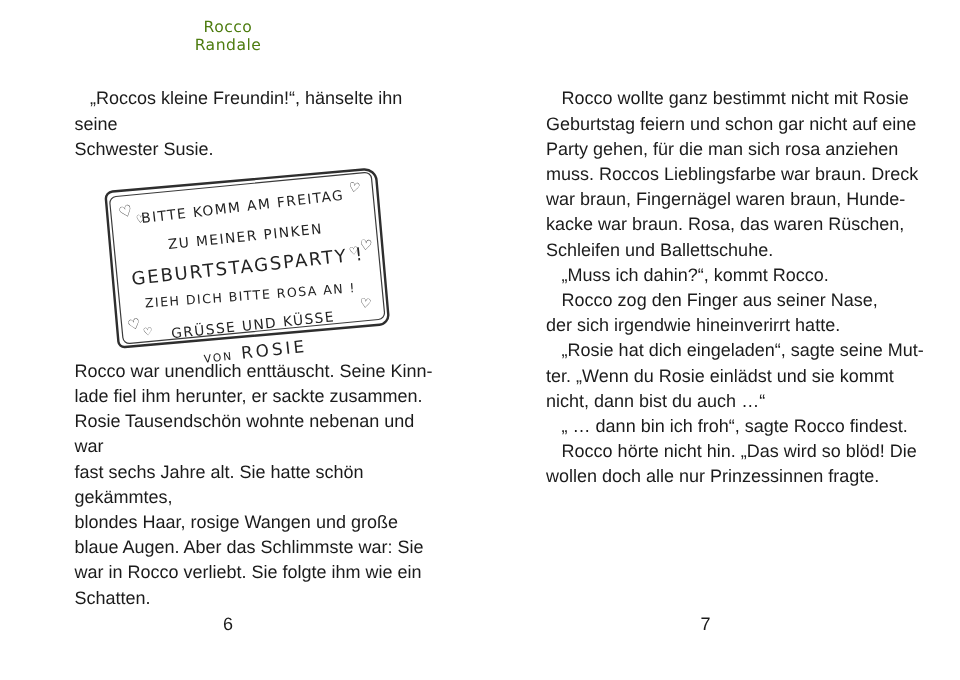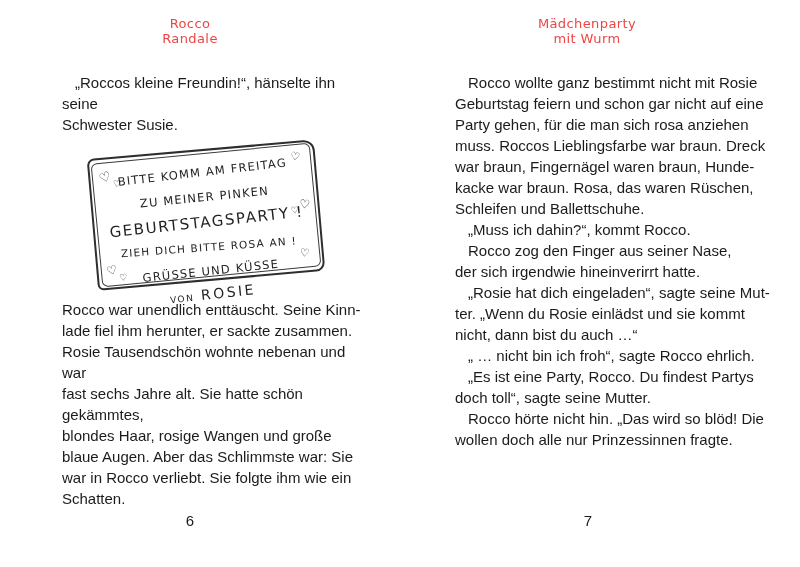--- a/index.html
+++ b/index.html
@@ -14,21 +14,21 @@
   .spread { position: absolute; inset: 0; }
 
   .running-head {
     position: absolute;
     top: 16px;
     font-size: 13px;
     line-height: 15px;
     letter-spacing: 0.4px;
     text-align: center;
     white-space: pre-line;
-    color: #ef4444;
+    color: #4d7c0f;
     font-family: "DejaVu Sans", sans-serif;
   }
   .left-head  { left: 130px; width: 120px; }
   .right-head { left: 521px; width: 132px; }
 
   .page-col {
     position: absolute;
     top: 72px;
     font-size: 15px;
     line-height: 21px;
@@ -102,22 +102,20 @@
   .left-num  { left: 178px; }
   .right-num { left: 576px; }
 </style>
 </head>
 <body>
 
 <div class="spread">
 
   <header class="running-head left-head">Rocco
 Randale</header>
-  <header class="running-head right-head">Mädchenparty
-mit Wurm</header>
 
   <section class="page-col left-col">
     <p class="para indent">„Roccos kleine Freundin!“, hänselte ihn seine
 Schwester Susie.</p>
 
     <div class="card">
       <span class="heart h1">♡</span>
       <span class="heart h2">♡</span>
       <span class="heart h3">♡</span>
       <span class="heart h4">♡</span>
@@ -154,23 +152,21 @@
 muss. Roccos Lieblingsfarbe war braun. Dreck
 war braun, Fingernägel waren braun, Hunde-
 kacke war braun. Rosa, das waren Rüschen,
 Schleifen und Ballettschuhe.</p>
     <p class="para indent">„Muss ich dahin?“, kommt Rocco.</p>
     <p class="para indent">Rocco zog den Finger aus seiner Nase,
 der sich irgendwie hineinverirrt hatte.</p>
     <p class="para indent">„Rosie hat dich eingeladen“, sagte seine Mut-
 ter. „Wenn du Rosie einlädst und sie kommt
 nicht, dann bist du auch …“</p>
-    <p class="para indent">„ … nicht bin ich froh“, sagte Rocco ehrlich.</p>
-    <p class="para indent">„Es ist eine Party, Rocco. Du findest Partys
-doch toll“, sagte seine Mutter.</p>
+    <p class="para indent">„ … dann bin ich froh“, sagte Rocco findest.</p>
     <p class="para indent">Rocco hörte nicht hin. „Das wird so blöd! Die
 wollen doch alle nur Prinzessinnen fragte.</p>
   </section>
 
   <div class="page-number left-num">6</div>
   <div class="page-number right-num">7</div>
 
 </div>
 
 </body></html>

